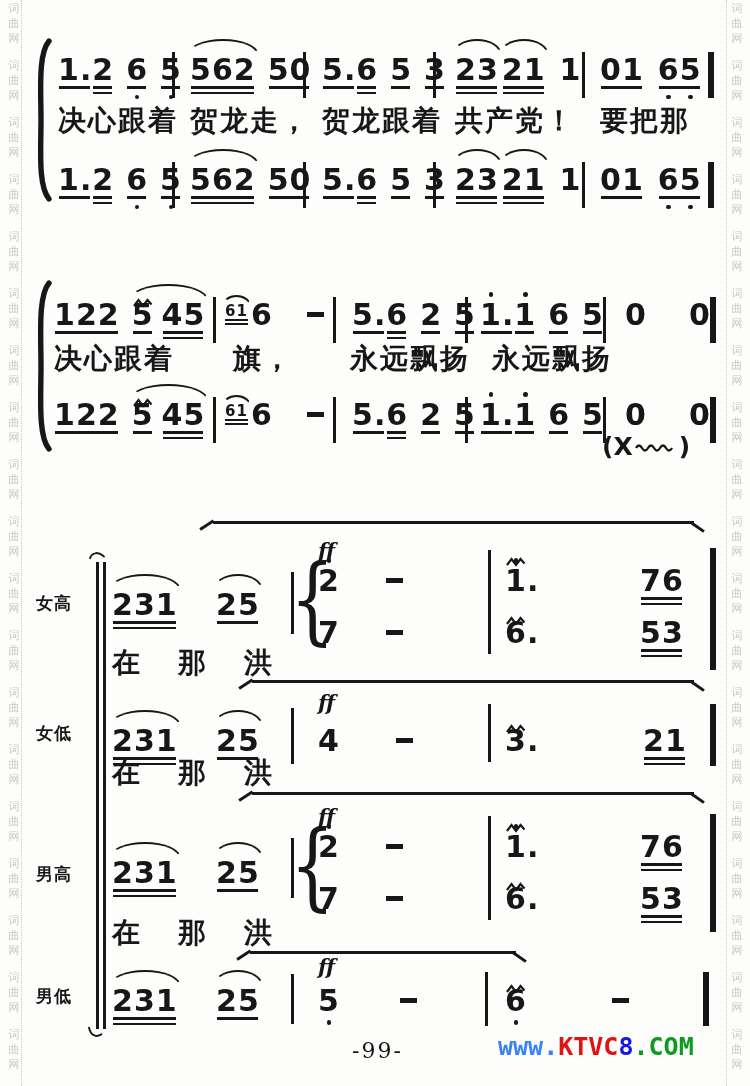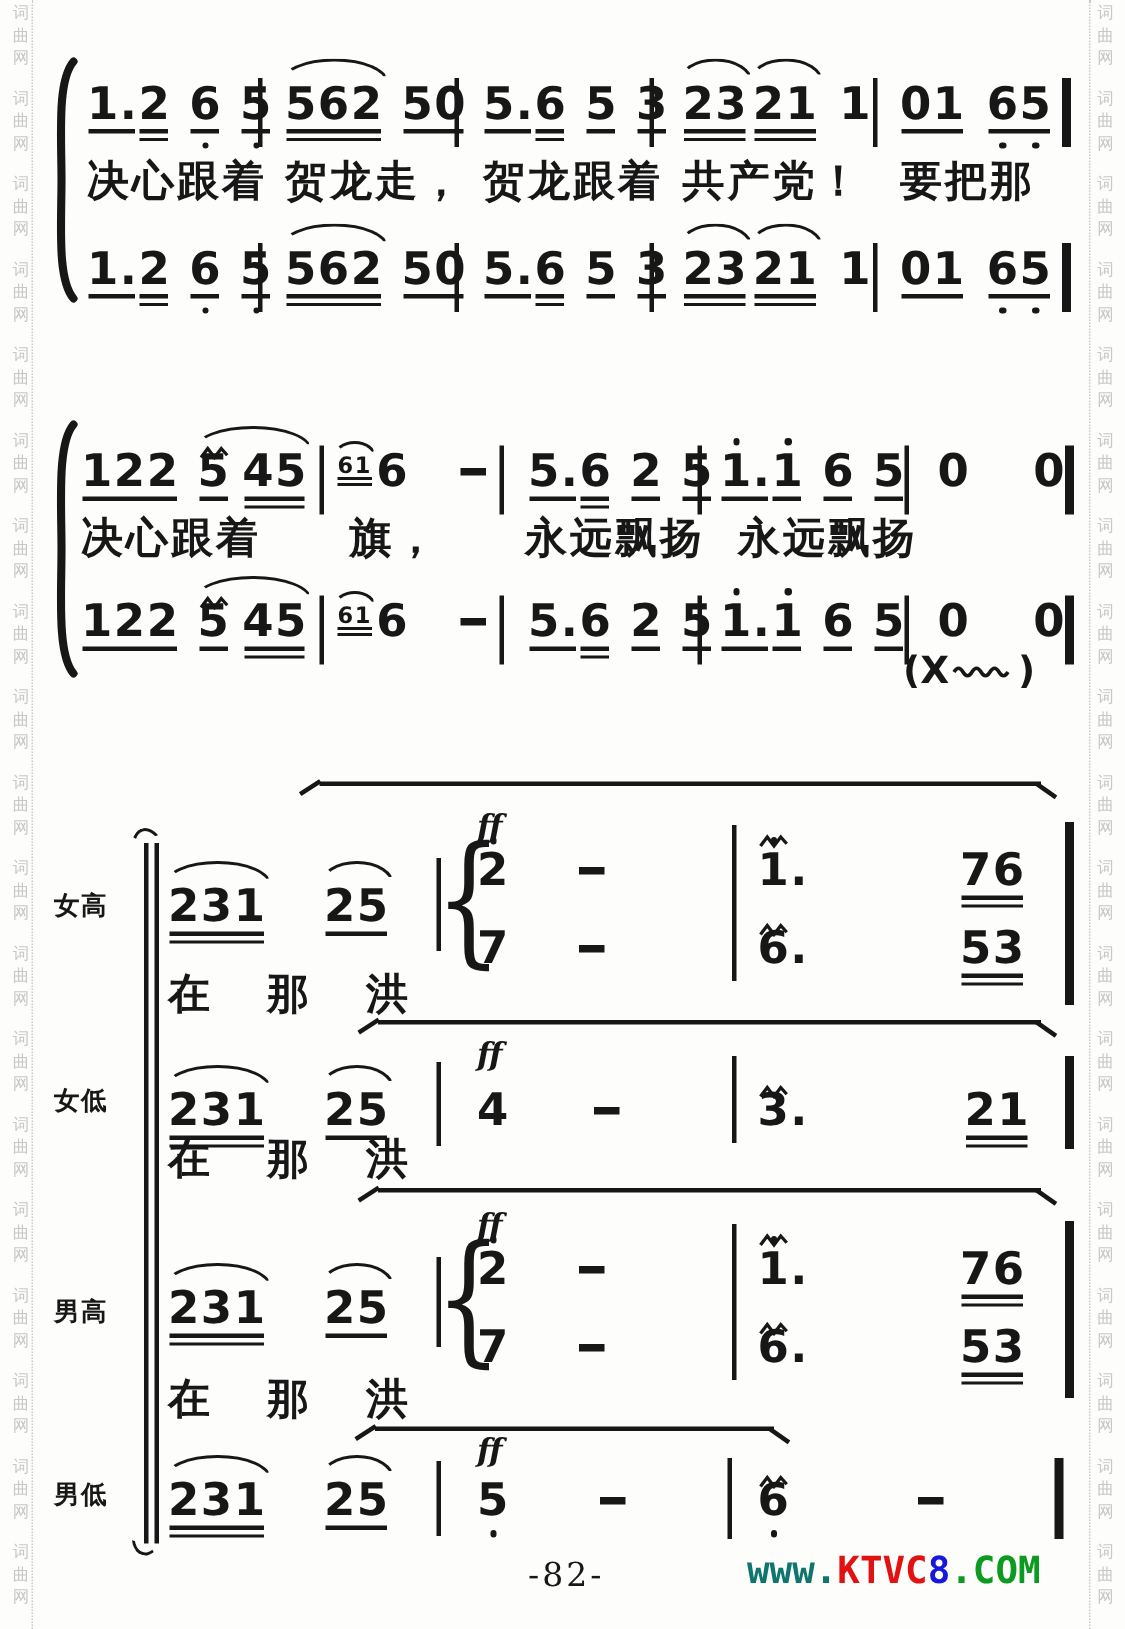--- a/index.html
+++ b/index.html
@@ -52,23 +52,23 @@
   <div class="wm-line" style="left:726px"></div>
 
   <div class="tailmark">
     <span>(X</span>
     <svg width="46" height="14" viewBox="0 0 46 14">
       <path d="M3,8 Q6,3 9,8 T15,8 T21,8 T27,8 T33,8 T39,8" fill="none" stroke="#171717" stroke-width="2.4"></path>
     </svg>
     <span>)</span>
   </div>
 
-  <div class="pageno">-82-</div>
-
-  <a class="siteurl" href="#"><span style="color:#0f766e">www.</span><span style="color:#e31212">KTVC</span><span style="color:#1717dd">8</span><span style="color:#0c9a20">.COM</span></a>
+  <div class="pageno">-99-</div>
+
+  <a class="siteurl" href="#"><span style="color:#3b82f6">www.</span><span style="color:#e31212">KTVC</span><span style="color:#1717dd">8</span><span style="color:#0c9a20">.COM</span></a>
 
 <svg width="22" height="164" style="position:absolute;left:32px;top:38px">
       <path d="M17,3 C6,16 9,52.480000000000004 9,82 C9,111.52000000000001 6,148 17,161" fill="none" stroke="#171717" stroke-width="5.4" stroke-linecap="round"></path>
     </svg>
     <div class="mrow" style="left: 58px; top: 55px;">
       <div class="cell" style="margin-left: 0px;"><span class="txt"><span class="ch">1</span><span class="ch">.</span></span><div class="ul" style="bottom: -4px;"></div></div>
       <div class="cell" style="margin-left: 0px;"><span class="txt"><span class="ch">2</span></span><div class="ul" style="bottom: -4px;"></div><div class="ul" style="bottom: -9.2px;"></div></div>
       <div class="cell" style="margin-left: 12px;"><span class="txt"><span class="ch">6</span></span><div class="ul" style="bottom: -4px;"></div><div class="dot" style="left: 8.7px; bottom: -14.2px;"></div></div>
       <div class="cell" style="margin-left: 12px;"><span class="txt"><span class="ch">5</span></span><div class="ul" style="bottom: -4px;"></div><div class="dot" style="left: 8.7px; bottom: -14.2px;"></div></div>
     </div>

